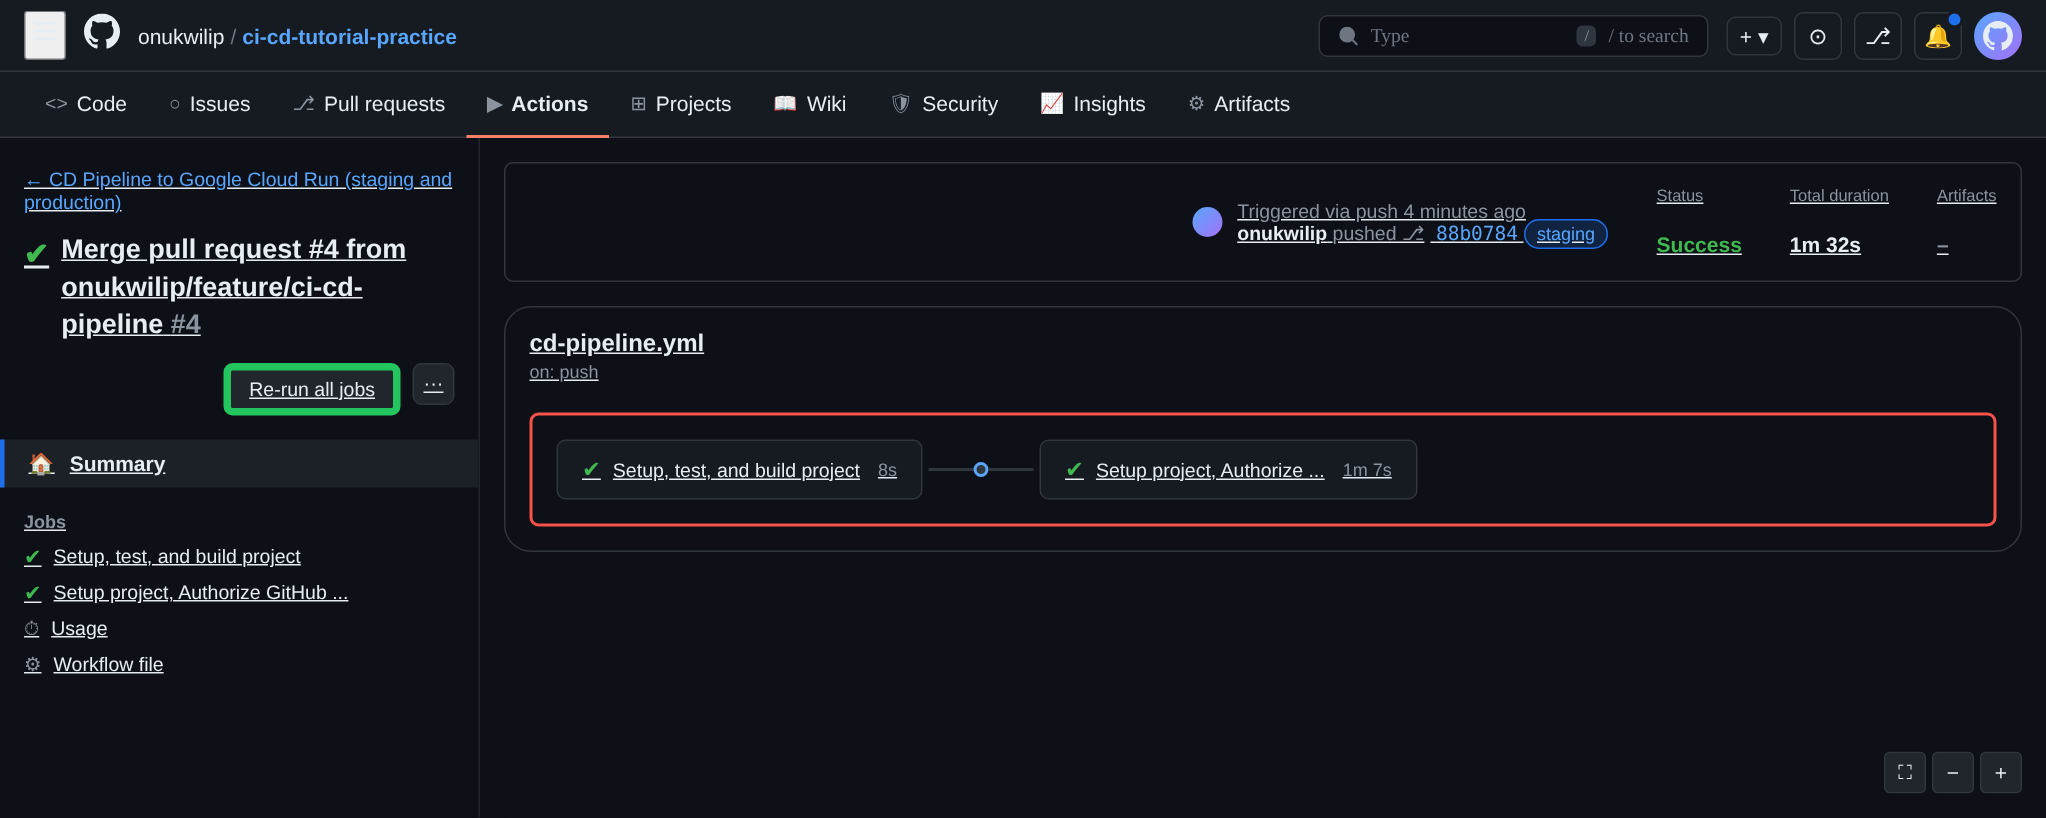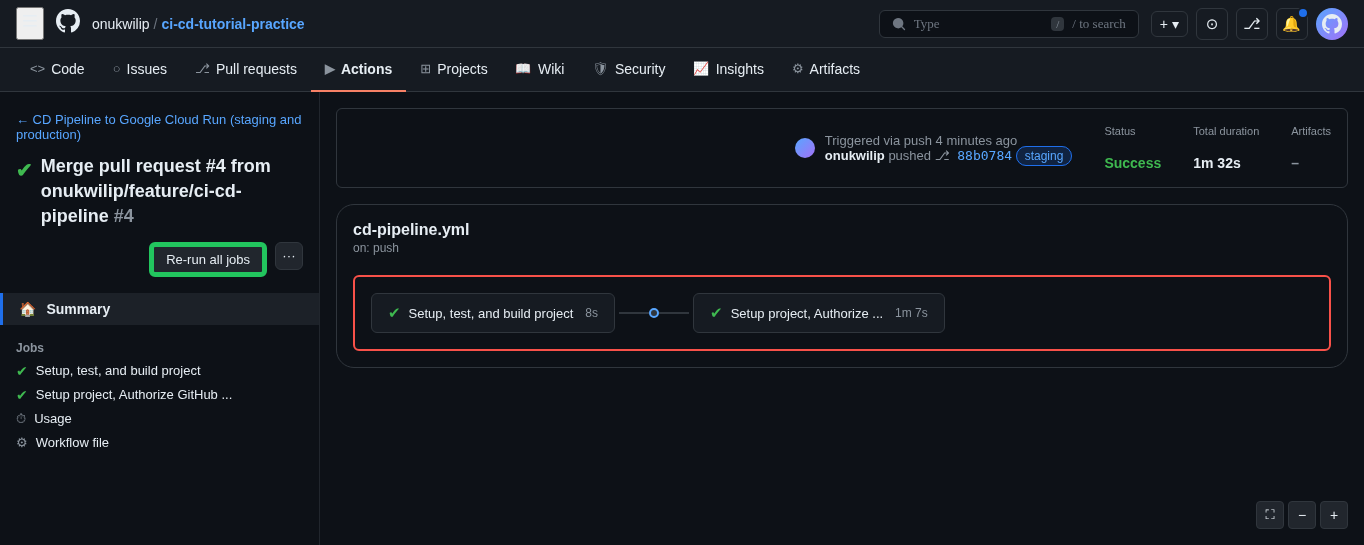--- a/index.html
+++ b/index.html
@@ -134,20 +134,21 @@
       border-bottom: 2px solid #f78166;
       color: #e6edf3;
       font-weight: 600;
     }
     .repo-nav-item .nav-icon { color: #8b949e; font-size: 13px; }
 
     
     .main-area {
       display: flex;
       height: calc(545px - 48px - 44px);
+      text-decoration: underline;
     }
 
     
     .sidebar {
       width: 320px;
       border-right: 1px solid #21262d;
       padding: 16px 0;
       flex-shrink: 0;
       overflow-y: auto;
     }

